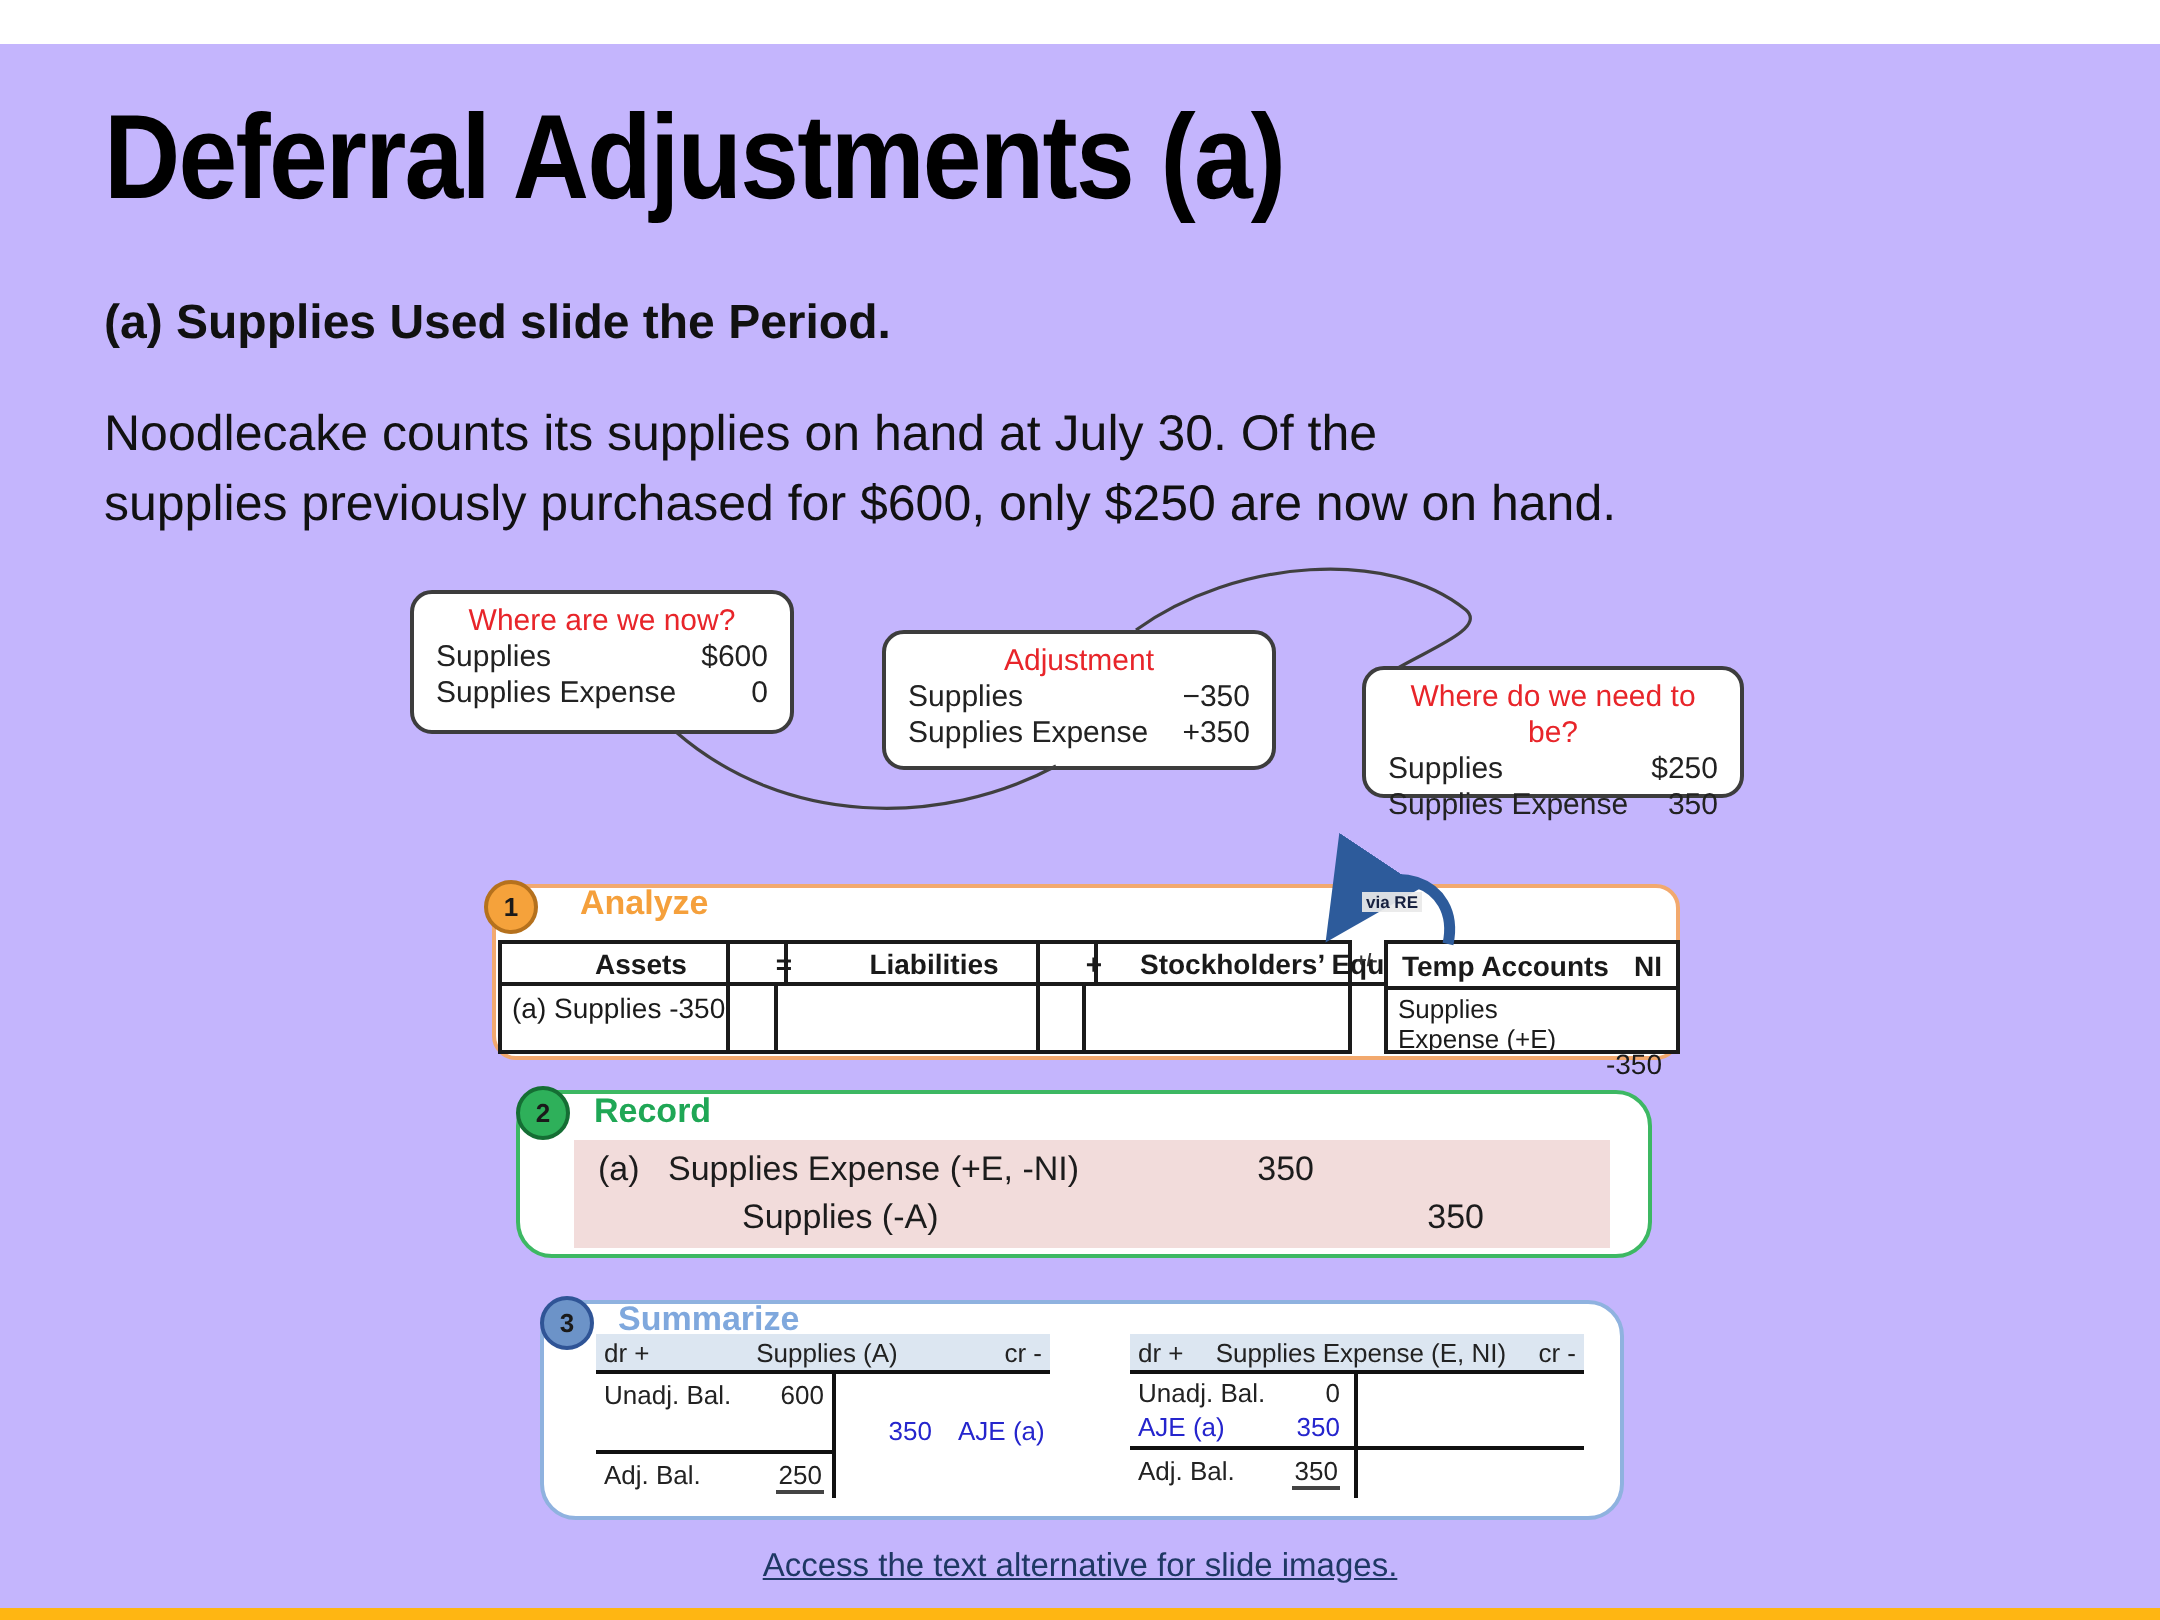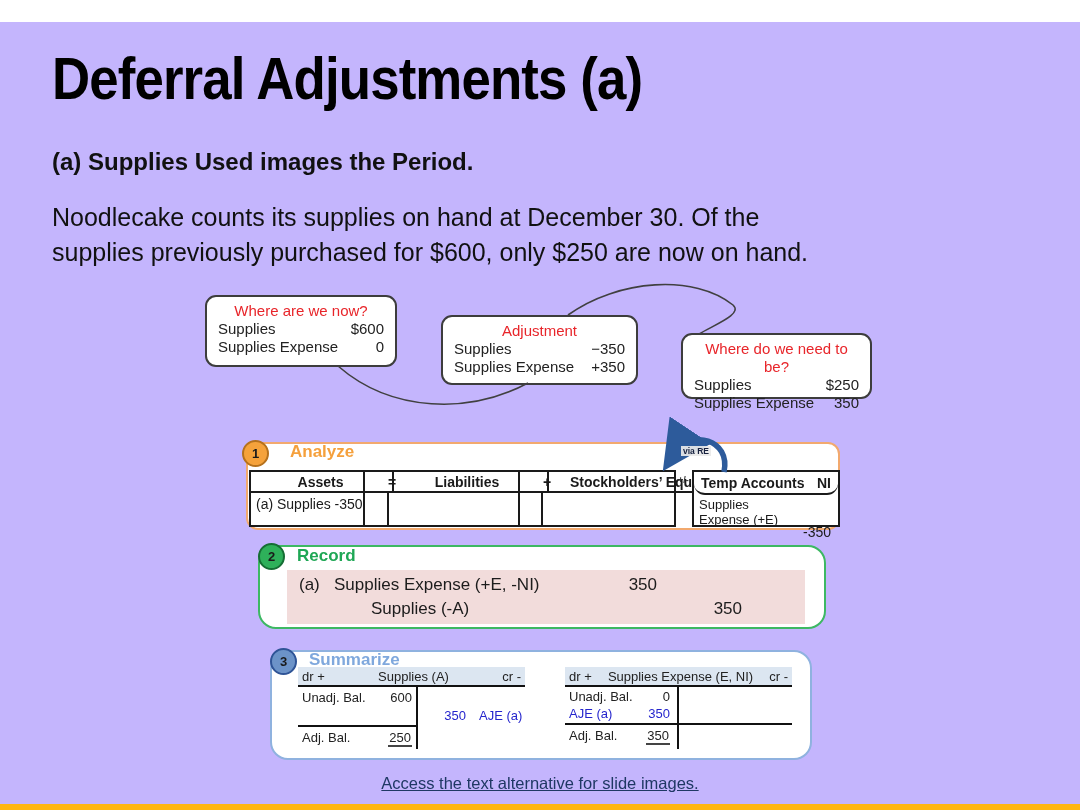--- a/index.html
+++ b/index.html
@@ -38,21 +38,21 @@
   .atable .hc{border-right:2px solid #1a1a1a;border-bottom:2px solid #1a1a1a;
               font-size:14px;font-weight:bold;display:flex;align-items:center;
               justify-content:center;white-space:nowrap;padding-left:27px;}
   .atable .dc{border-right:2px solid #1a1a1a;font-size:14px;padding:3px 16px 0 5px;white-space:nowrap;}
   .atable .last{border-right:none;}
   .plusminus{position:absolute;left:430px;top:31px;font-size:9px;font-weight:bold;color:#333;}
   .ttable{position:absolute;left:444px;top:26px;width:148px;height:57px;
           border:2px solid #1a1a1a;box-sizing:border-box;background:#fff;}
   .ttable-head{height:21px;border-bottom:2px solid #1a1a1a;display:flex;
                justify-content:space-between;align-items:center;padding:0 7px;
-               font-size:14px;font-weight:bold;border-radius:11px;}
+               font-size:14px;font-weight:bold;}
   .ttable-body{position:relative;font-size:13px;line-height:15px;padding:2px 5px;}
   .ttable-val{position:absolute;right:7px;bottom:-11px;font-size:14px;}
   .viare-label{position:absolute;left:681px;top:424px;font-size:8.5px;font-weight:bold;
                color:#17213f;background:rgba(233,233,233,.92);padding:0 2px;z-index:6;}
 
   
   .panel-record{left:258px;top:523px;width:568px;height:84px;
                 border:2px solid #3db863;border-radius:18px;}
   .circle-record{background:#2eb05a;border:2px solid #156e34;}
   .label-record{color:#1fa755;}
@@ -90,23 +90,23 @@
   .goldbar{position:absolute;left:0;top:782px;width:100%;height:10px;background:#ffb612;}
   .copyright{position:absolute;left:30px;top:794px;font-size:11.5px;color:#595959;}
   .pagenum{position:absolute;right:31px;top:792px;font-size:12.5px;color:#222;}
 </style>
 </head>
 <body>
 
 <div class="slide">
 
   <div class="title">Deferral Adjustments (a)</div>
-  <div class="subtitle">(a) Supplies Used images the Period.</div>
+  <div class="subtitle">(a) Supplies Used slide the Period.</div>
   <div class="bodytext">
-    <div>Noodlecake counts its supplies on hand at December 30. Of the</div>
+    <div>Noodlecake counts its supplies on hand at July 30. Of the</div>
     <div>supplies previously purchased for $600, only $250 are now on hand.</div>
   </div>
 
   <svg class="connector-svg" width="1080" height="810">
     <defs>
       <marker id="ah" markerWidth="9" markerHeight="9" refX="5" refY="4.5" orient="auto">
         <path d="M0,0 L9,4.5 L0,9 z" fill="#2d5b9b"></path>
       </marker>
     </defs>
     <path d="M 338 344 C 392 391, 470 392, 528 361" fill="none" stroke="#404040" stroke-width="1.6"></path>

